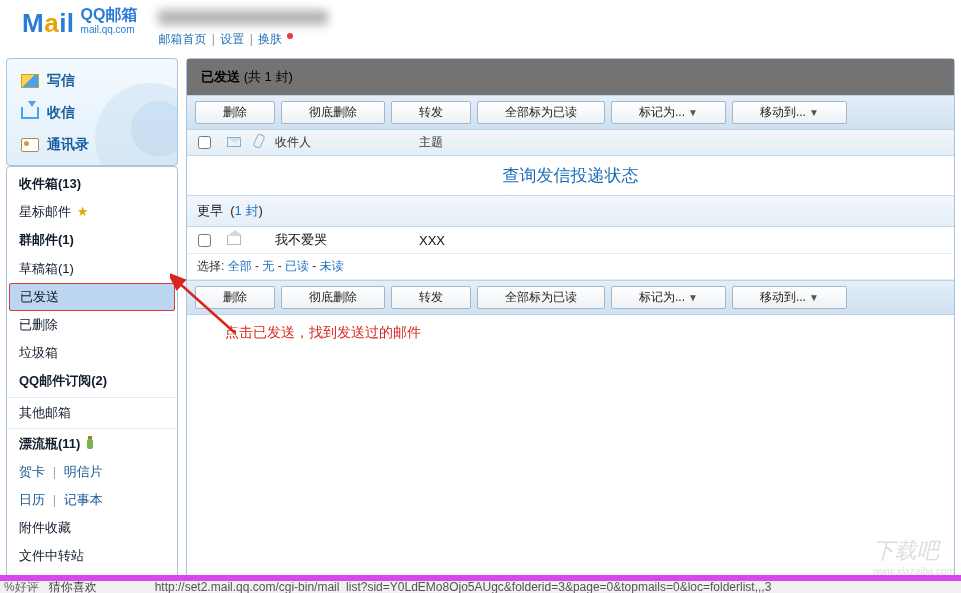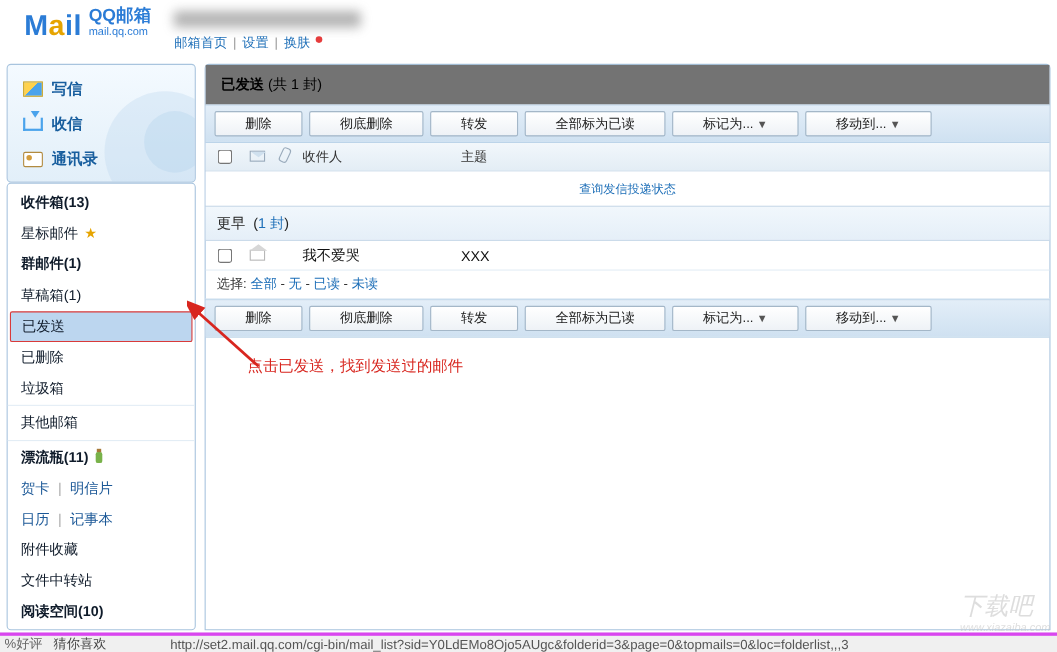--- a/index.html
+++ b/index.html
@@ -57,42 +57,42 @@
 .btn .chev { margin-left: 3px; font-size: 10px; color: #555; }
 .thead { display: flex; align-items: center; height: 26px; background: linear-gradient(#f2f7fb,#e3edf5); border-bottom: 1px solid #c6d8e8; font-size: 12px; color: #333; }
 .thead .col-check { width: 34px; display:flex; justify-content:center; }
 .thead .col-mailicon { width: 26px; color:#8aa3b8; text-align:center; }
 .thead .col-att { width: 24px; color:#8aa3b8; text-align:center; }
 .thead .col-rcpt { width: 144px; padding-left:4px; }
 .thead .col-subj { flex:1; padding-left:4px; }
 input[type=checkbox]{ width:13px; height:13px; }
 
 .status-row { text-align: center; padding: 8px 0; background: #fff; }
-.status-row a { color:#1e6fb8; font-size:11px; }
+.status-row a { color:#1e6fb8; font-size:17px; }
 
 .section-hdr { padding: 6px 10px; background: linear-gradient(#f1f7fc,#e5eff8); border-top:1px solid #c6d8e8; border-bottom:1px solid #c6d8e8; font-size:13px; color:#222; }
 .section-hdr a { color:#1e6fb8; }
 
 .msg-row { display:flex; align-items:center; height:26px; font-size:13px; }
 .msg-row .col-check { width:34px; display:flex; justify-content:center; }
 .msg-row .col-mailicon { width:26px; text-align:center; color:#9aa9b5; }
 .msg-row .col-att { width:24px; }
 .msg-row .col-rcpt { width:144px; padding-left:4px; color:#111; }
 .msg-row .col-subj { flex:1; padding-left:4px; color:#111; }
 
 .select-row { padding:4px 10px; font-size:12px; color:#333; border-top:1px solid #e3edf5; border-bottom:1px solid #e3edf5; }
 .select-row a { color:#1e6fb8; }
 
 .annotation-arrow { position:absolute; left:170px; top:268px; pointer-events:none; }
 .anno-text { position:absolute; left:225px; top:324px; font-size:14px; color:#d8261f; pointer-events:none; }
 
 .watermark { position:absolute; right:6px; bottom:16px; font-size:22px; color:#c8c8c8; opacity:.6; font-style:italic; pointer-events:none; }
 .watermark small { font-size:10px; display:block; text-align:right; color:#c8c8c8; }
 
-.footer { position:absolute; left:0; bottom:0; width:100%; height:18px; background:#f0f0f0; border-top:3px solid #d946ef; font-size:12px; color:#666; display:flex; align-items:center; padding:0 4px; gap:10px; white-space:nowrap; overflow:hidden; }
+.footer { position:absolute; left:0; bottom:0; width:100%; height:18px; background:#f0f0f0; border-top:6px solid #d946ef; font-size:12px; color:#666; display:flex; align-items:center; padding:0 4px; gap:10px; white-space:nowrap; overflow:hidden; }
 .footer a { color:#444; }
 
 .env-icon { display:inline-block; width:14px; height:10px; border:1px solid #9ab; position:relative; }
 .env-icon::before{content:"";position:absolute;left:0;top:0;width:0;height:0;border-left:7px solid transparent;border-right:7px solid transparent;border-top:5px solid #cfe0ee;}
 .env-open { display:inline-block; width:14px; height:10px; border:1px solid #b7b7b7; position:relative; background:#fff;}
 .env-open::before{content:"";position:absolute;left:-1px;top:-6px;width:0;height:0;border-left:8px solid transparent;border-right:8px solid transparent;border-bottom:6px solid #d7d7d7;}
 .clip-icon::before{content:"";display:inline-block;width:6px;height:12px;border:1px solid #9ab;border-radius:3px;transform:rotate(25deg);}
 .bottle { display:inline-block; width:6px; height:10px; background:#79b24a; border-radius:2px; position:relative; top:1px; margin-left:3px;}
 .bottle::before{content:"";position:absolute;left:1px;top:-3px;width:4px;height:3px;background:#a77938;}
 </style>
@@ -143,20 +143,21 @@
         <a class="side-link bold" href="#">收件箱(13)</a>
         <a class="side-link" href="#">
           <span>星标邮件</span>
           <span class="star-gold">★</span>
         </a>
         <a class="side-link bold" href="#">群邮件(1)</a>
         <a class="side-link" href="#">草稿箱(1)</a>
         <a class="side-link sel-sent" href="#">已发送</a>
         <a class="side-link" href="#">已删除</a>
         <a class="side-link" href="#">垃圾箱</a>
+        <a class="side-link bold" href="#">QQ邮件订阅(2)</a>
       </div>
       <div class="side-group">
         <a class="side-link" href="#">其他邮箱</a>
       </div>
       <div class="side-group">
         <a class="side-link bold" href="#">
           <span>漂流瓶(11)</span>
           <span class="bottle"></span>
         </a>
         <div class="side-link">

